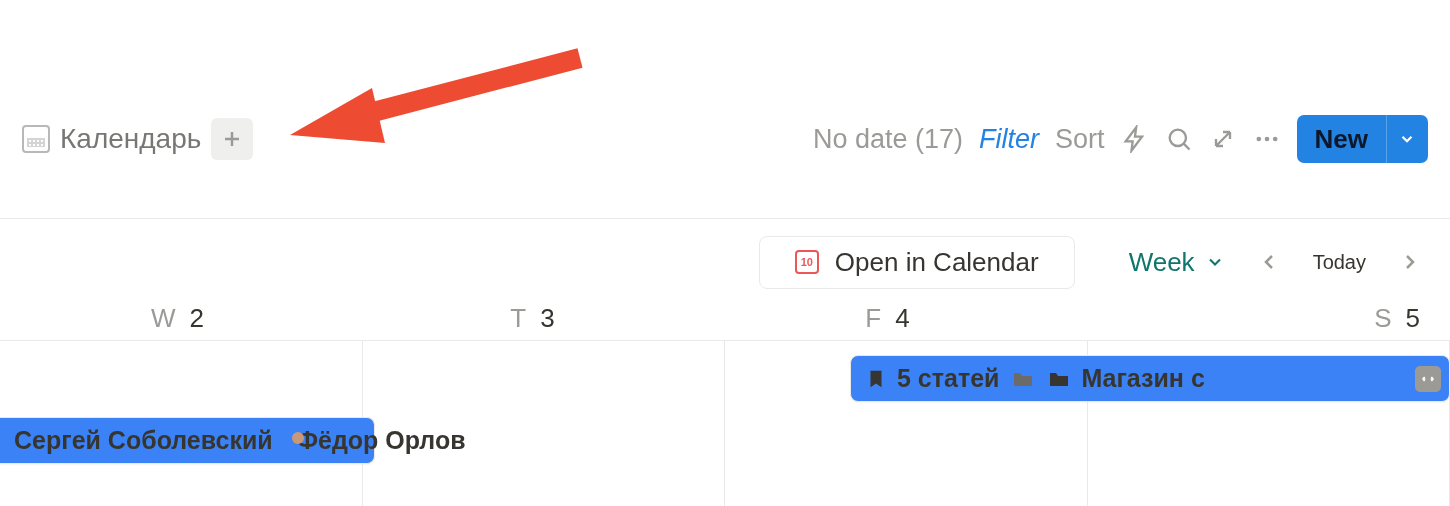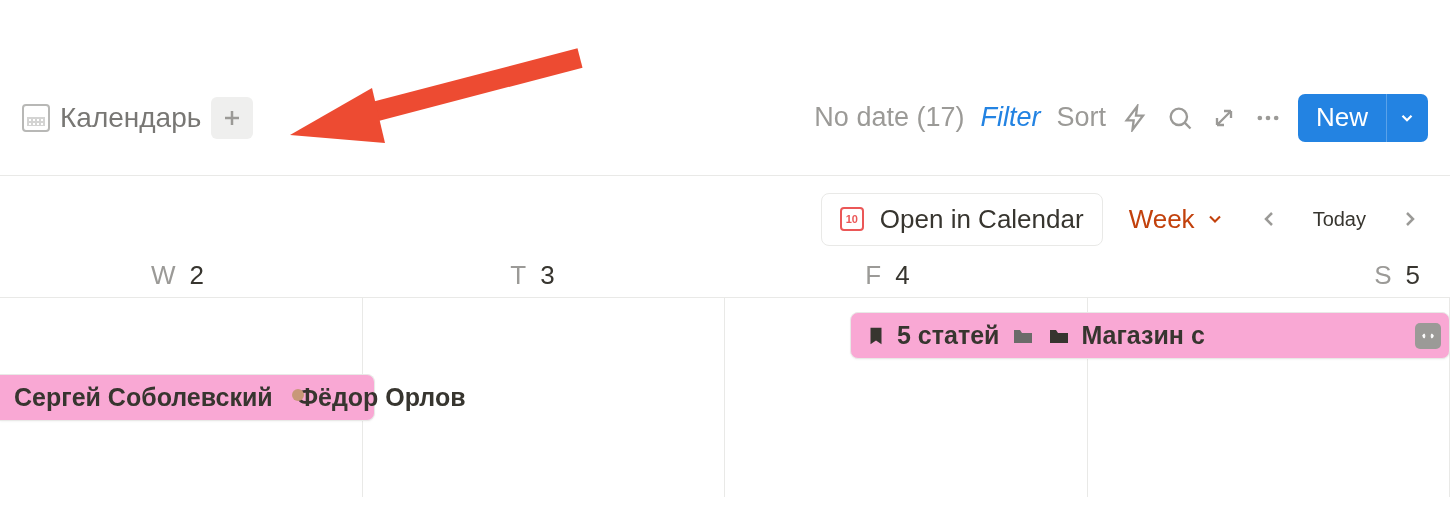--- a/index.html
+++ b/index.html
@@ -11,21 +11,21 @@
   overflow: hidden;
   position: relative;
   color: #37352f;
 }
 
 .top-toolbar {
   display: flex;
   align-items: center;
   justify-content: space-between;
   padding: 0 22px;
-  height: 176px;
+  height: 219px;
   border-bottom: 1px solid #e9e9e7;
   position: relative;
 }
 .top-left {
   display: flex;
   align-items: center;
   gap: 10px;
   padding-top: 60px;
 }
 .view-tab {
@@ -89,25 +89,25 @@
   display: flex;
   align-items: center;
   justify-content: center;
   cursor: pointer;
 }
 .icon-btn svg { width: 28px; height: 28px; }
 .new-btn {
   display: flex;
   align-items: stretch;
   background: #2383e2;
-  color: #ffffff;
+  color: #0f172a;
   border-radius: 7px;
   overflow: hidden;
   font-size: 26px;
-  font-weight: 400;
+  font-weight: 700;
   height: 48px;
 }
 .new-btn-main {
   display: flex;
   align-items: center;
   padding: 0 18px;
   cursor: pointer;
 }
 .new-btn-drop {
   display: flex;
@@ -134,21 +134,21 @@
   gap: 26px;
   padding: 16px 22px 0 22px;
   height: 70px;
 }
 .open-cal-btn {
   display: flex;
   align-items: center;
   gap: 16px;
   border: 1.5px solid #e9e9e7;
   border-radius: 8px;
-  padding: 10px 18px;
+  padding: 10px 35px;
   font-size: 26px;
   font-weight: 500;
   color: #37352f;
   cursor: pointer;
 }
 .open-cal-icon {
   width: 24px;
   height: 24px;
   border: 2px solid #eb5757;
   border-radius: 4px;
@@ -162,23 +162,24 @@
   align-items: center;
   justify-content: center;
   font-size: 11px;
   font-weight: 700;
   color: #eb5757;
 }
 .week-sel {
   display: flex;
   align-items: center;
   gap: 10px;
-  color: #c2410c;
+  color: #0f766e;
   font-size: 26px;
   cursor: pointer;
+  margin-left: 28px;
 }
 .nav-arrow {
   color: #9b9a97;
   cursor: pointer;
   padding: 6px;
   display: flex;
 }
 .today-lbl {
   font-size: 20px;
   color: #37352f;
@@ -215,21 +216,21 @@
 }
 .grid-col {
   flex: 1;
   border-right: 1px solid #e9e9e7;
   position: relative;
 }
 .grid-col:last-child { border-right: none; }
 
 .event-pill {
   position: absolute;
-  background: #f9a8d4;
+  background: #3b82f6;
   border: 1px solid #e9e9e7;
   border-radius: 8px;
   box-shadow: 0 1px 2px rgba(0,0,0,0.04);
   display: flex;
   align-items: center;
   gap: 12px;
   padding: 8px 14px;
   font-size: 25px;
   font-weight: 600;
   color: #37352f;

